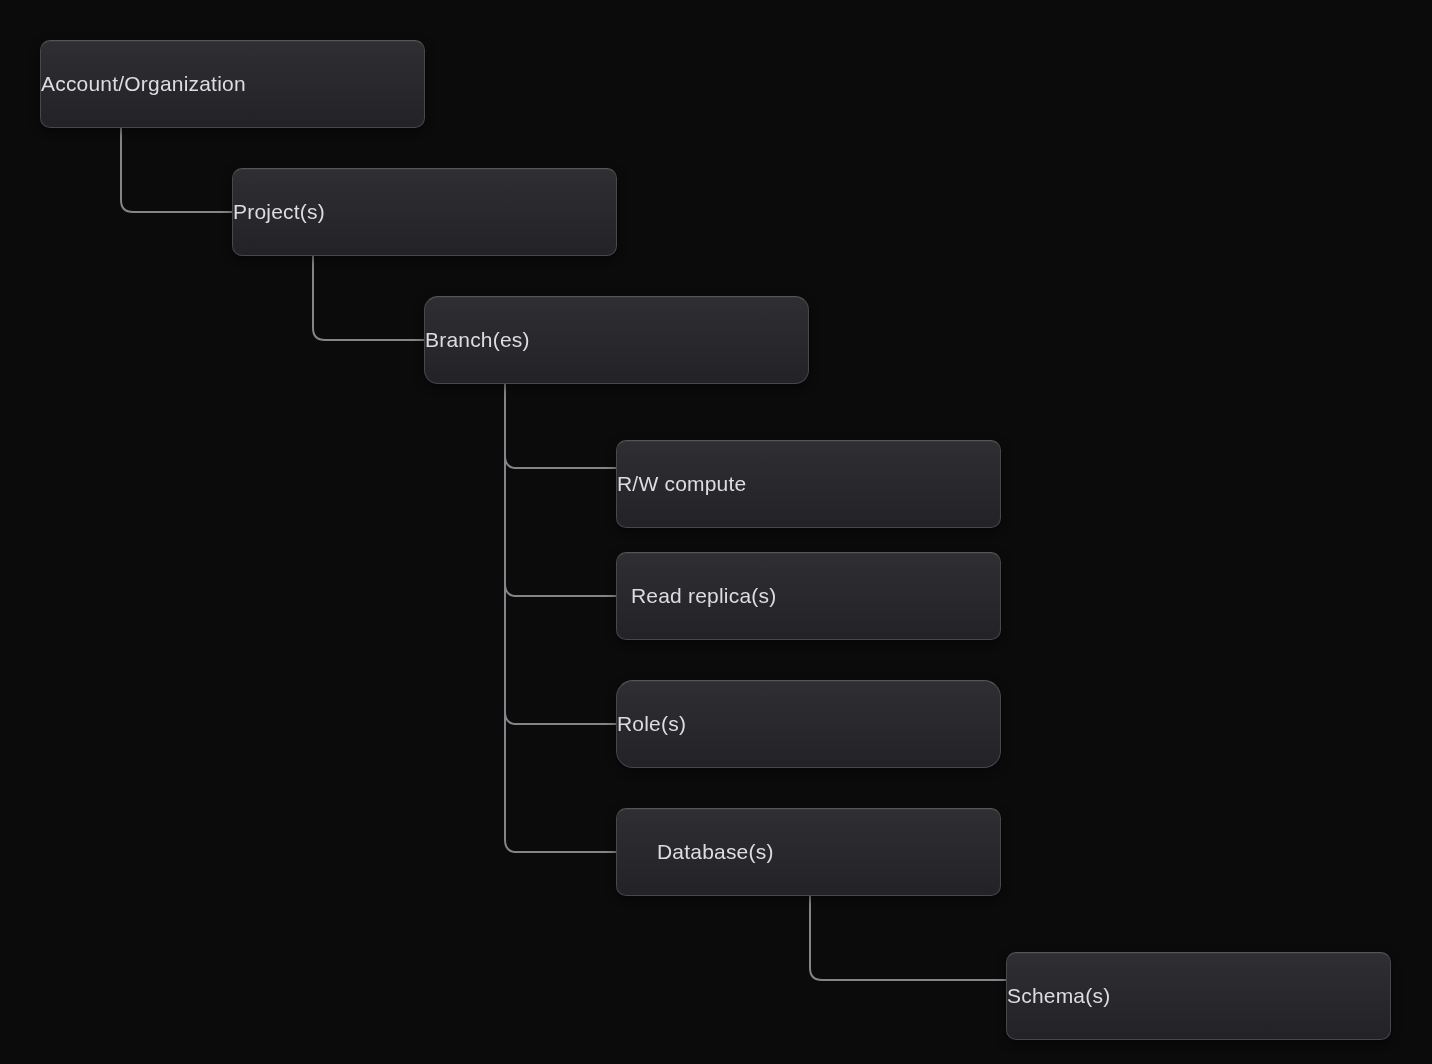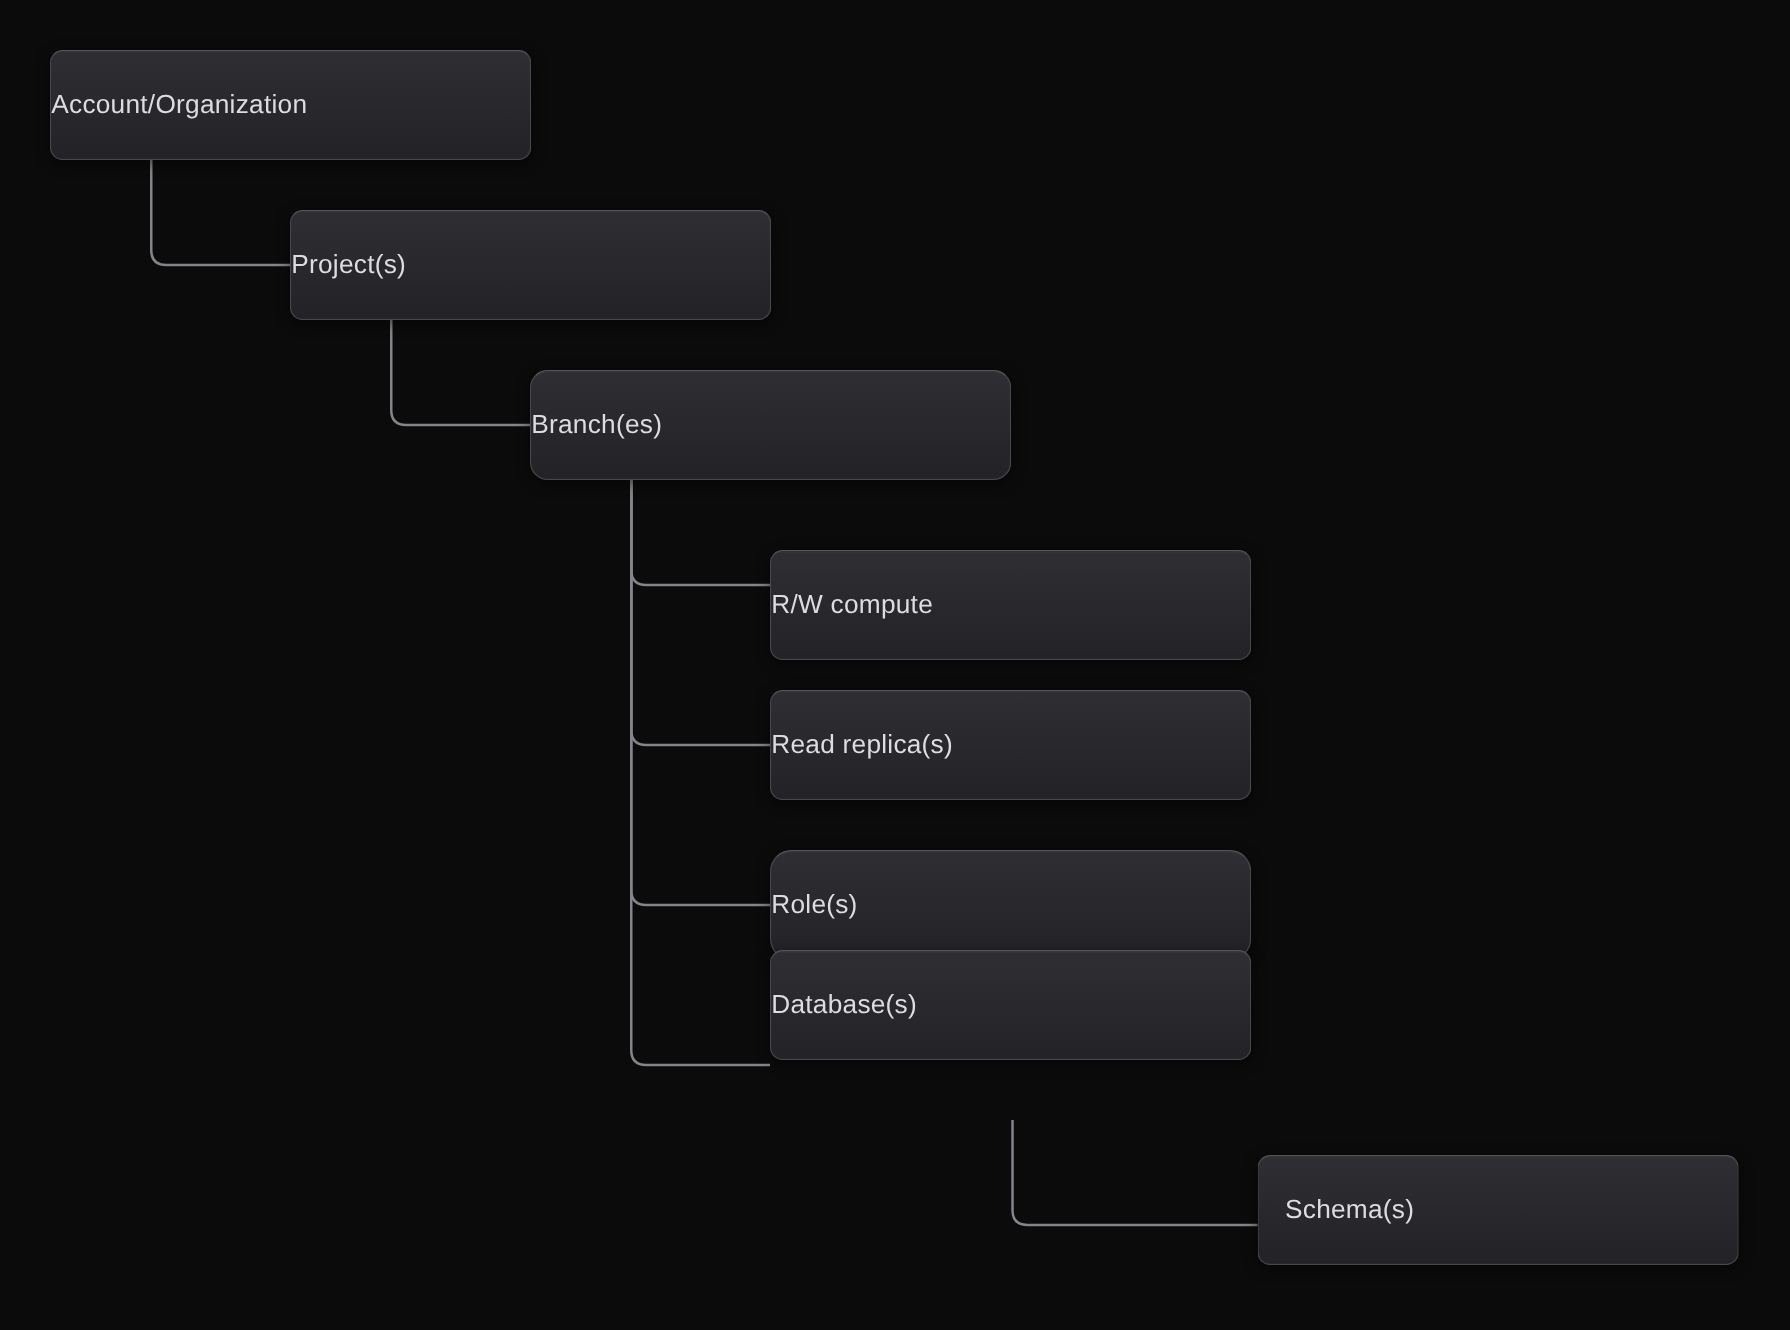--- a/index.html
+++ b/index.html
@@ -43,24 +43,24 @@
     align-items: center;
     justify-content: flex-start;
     color: #dcdde0;
     font-size: 21px;
     letter-spacing: 0.2px;
   }
   .node-account  { left: 40px;   top: 40px;  }
   .node-projects { left: 232px;  top: 168px; }
   .node-branches { left: 424px;  top: 296px; border-radius: 14px; }
   .node-rw       { left: 616px;  top: 424px; margin-top: 16px; }
-  .node-replica  { left: 616px;  top: 552px; }
+  .node-replica  { left: 616px;  top: 552px; padding-left: 14px; }
   .node-roles    { left: 616px;  top: 680px; border-radius: 17px; }
-  .node-db       { left: 616px;  top: 760px; }
-  .node-schemas  { left: 1006px; top: 924px; padding-left: 21px; }
+  .node-db       { left: 616px;  top: 808px; padding-left: 40px; }
+  .node-schemas  { left: 1006px; top: 952px; }
 </style>
 </head>
 <body>
 
 <div class="canvas">
 
   <svg class="connectors" viewBox="0 0 1432 1064" xmlns="http://www.w3.org/2000/svg">
     <path d="M 121 128 L 121 200 Q 121 212 133 212 L 232 212"></path>
     <path d="M 313 256 L 313 328 Q 313 340 325 340 L 424 340"></path>
     <path d="M 505 384 L 505 456 Q 505 468 517 468 L 616 468"></path>

